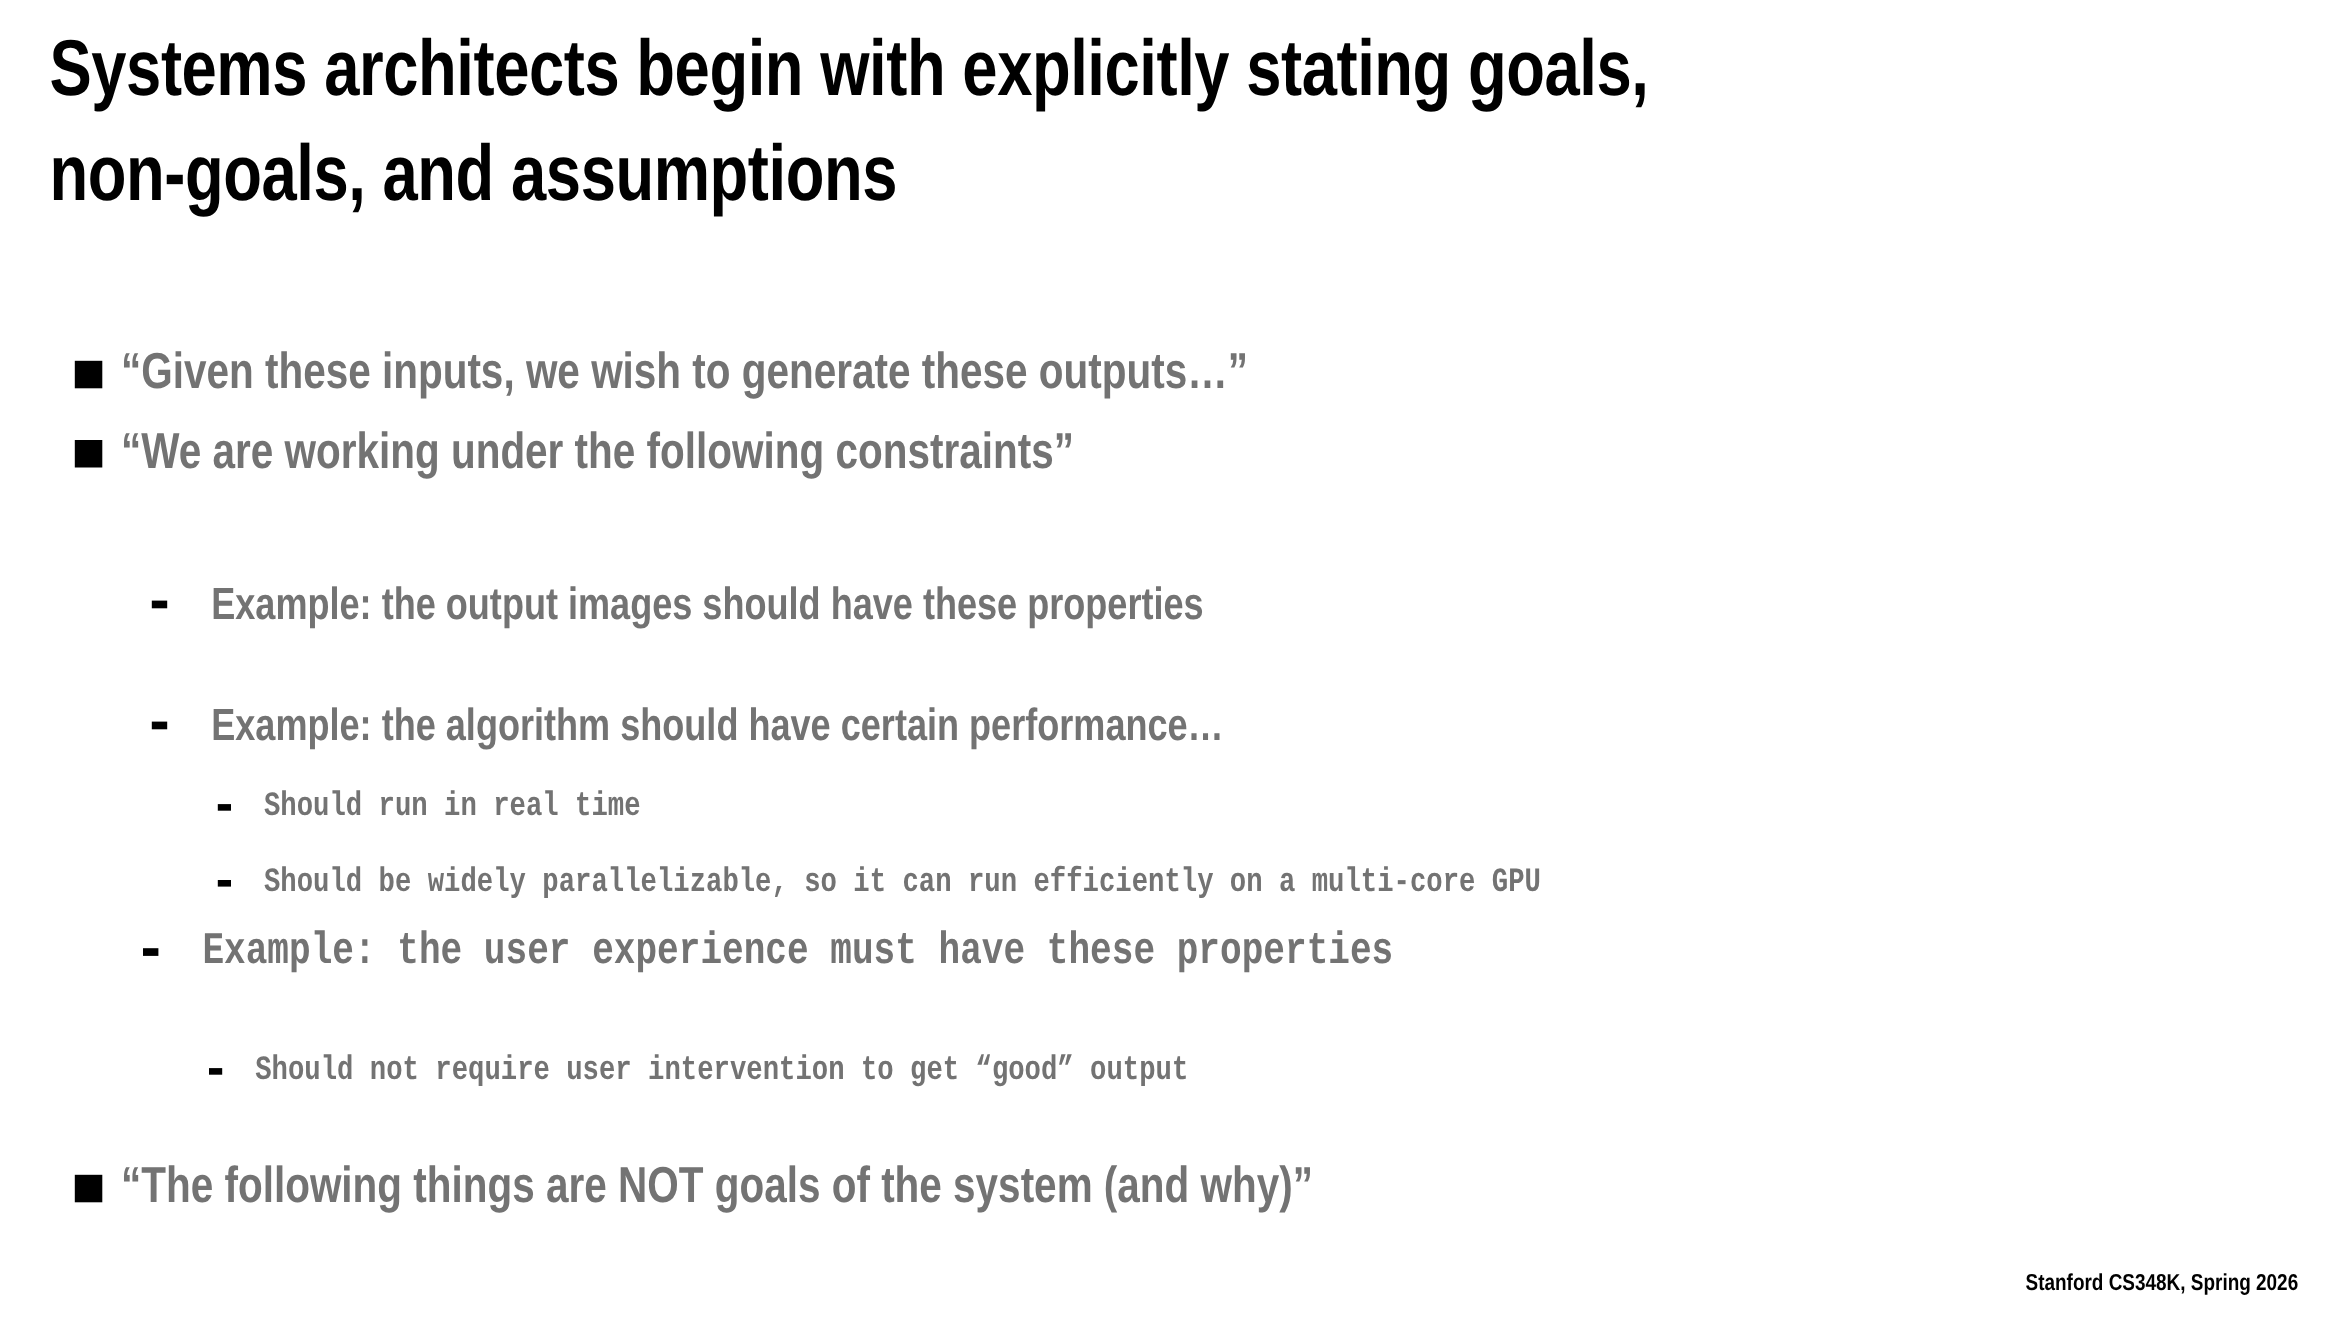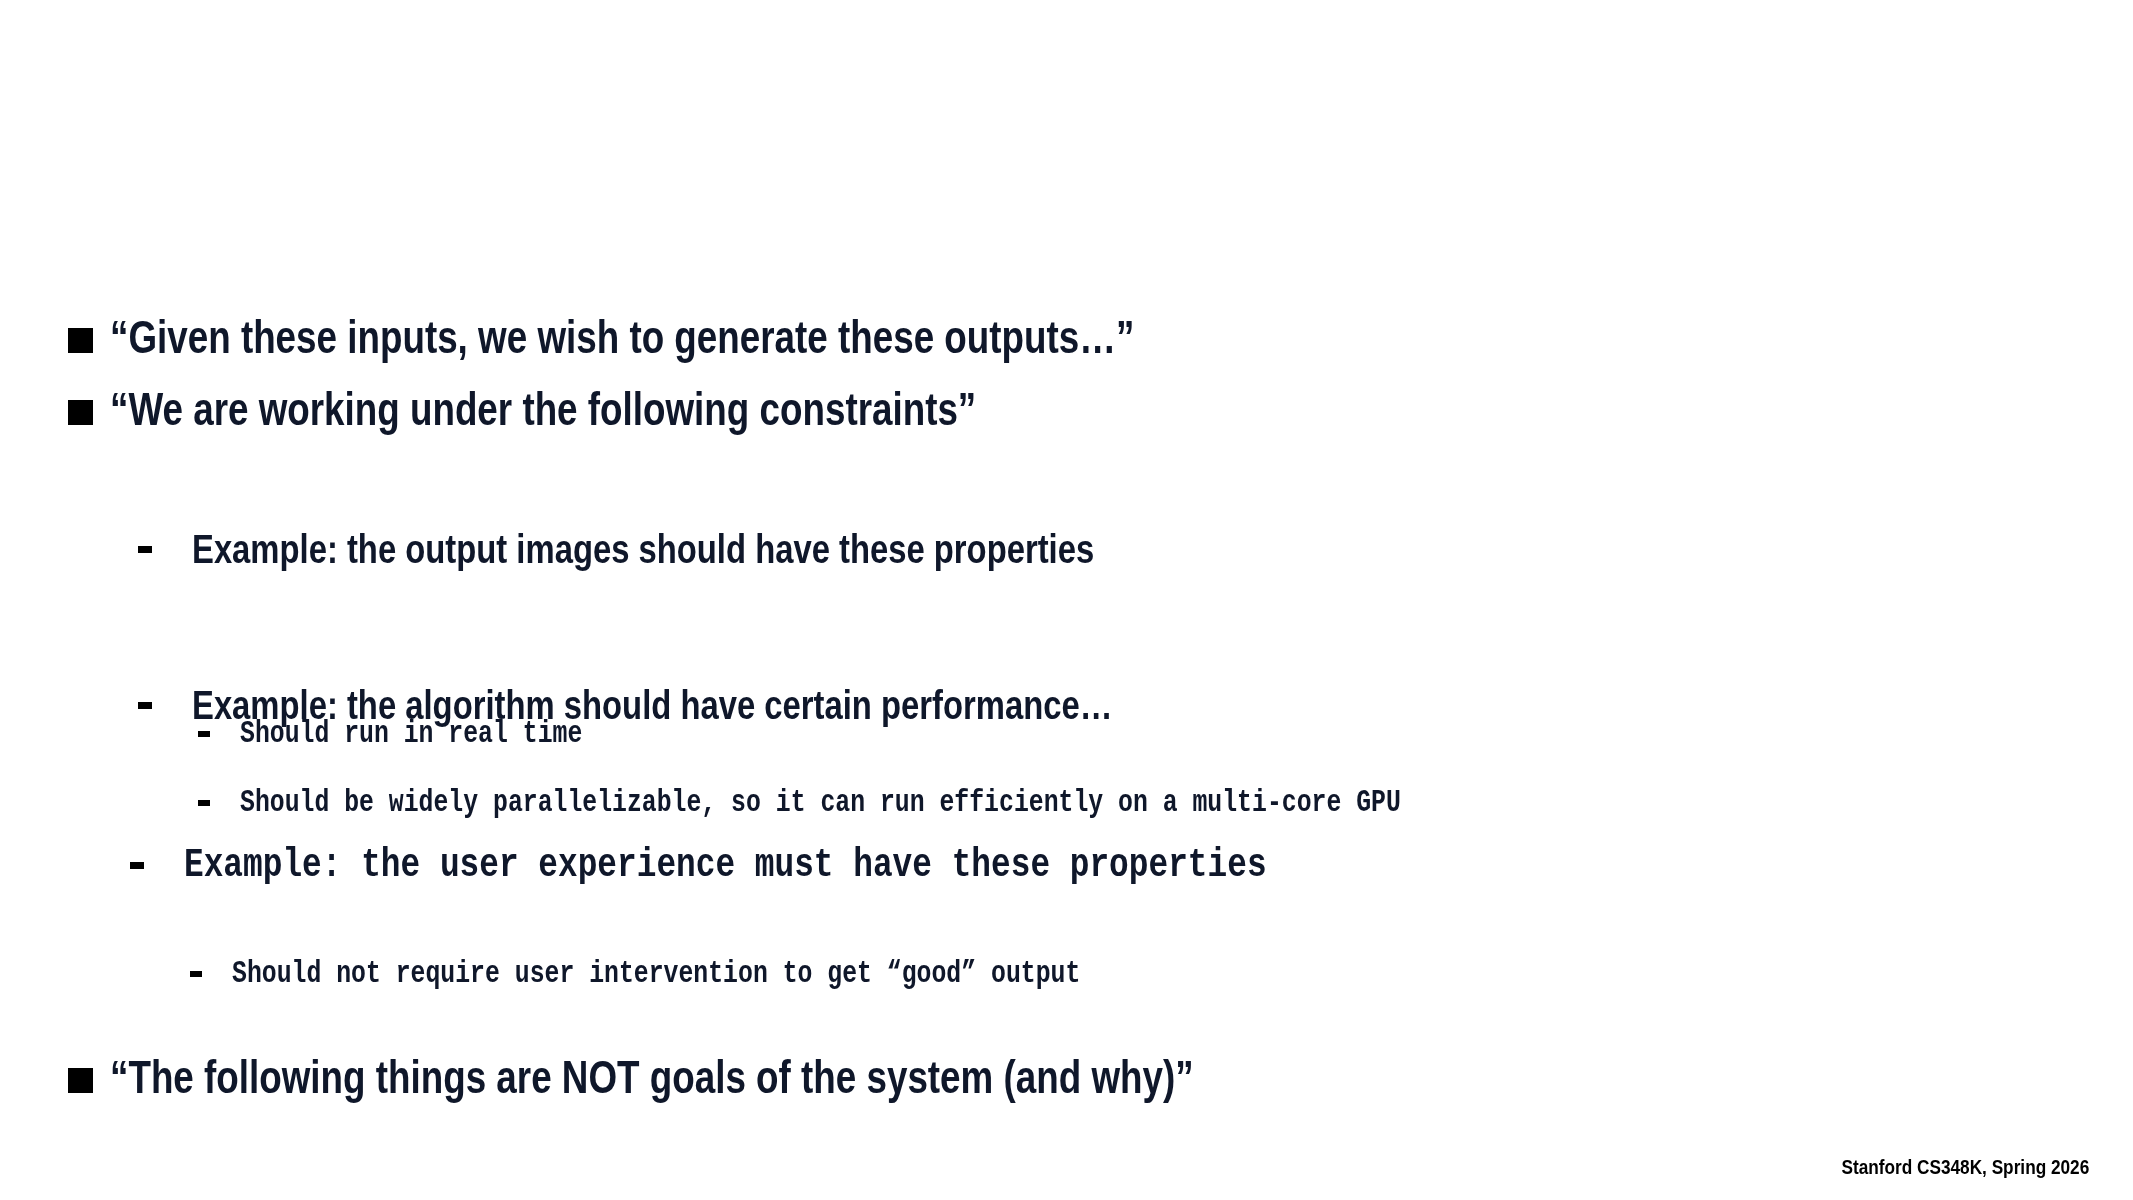--- a/index.html
+++ b/index.html
@@ -40,21 +40,21 @@
   #body-block {
     position: absolute;
     left: 0;
     top: 0;
     width: 2133px;
   }
   .bullet-row {
     position: absolute;
     display: flex;
     align-items: flex-start;
-    color: #0f172a;
+    color: #737373;
     font-weight: bold;
     white-space: nowrap;
   }
   .marker {
     flex: 0 0 auto;
     display: inline-block;
     color: #000000;
   }
   .btext {
     flex: 0 0 auto;
@@ -123,35 +123,39 @@
     white-space: nowrap;
     transform: scaleX(0.82);
     transform-origin: right center;
   }
 </style>
 </head>
 <body>
 
 <div id="slide">
 
+  <div id="title-block">
+    <div class="title-line">Systems architects begin with explicitly stating goals,</div>
+    <div class="title-line">non-goals, and assumptions</div>
+  </div>
 
   <div id="body-block">
       <div class="bullet-row lvl1" style="left: 46px; top: 310px;">
         <span class="marker"></span>
         <span class="btext">“Given these inputs, we wish to generate these outputs…”</span>
       </div>
       <div class="bullet-row lvl1" style="left: 46px; top: 382px;">
         <span class="marker"></span>
         <span class="btext">“We are working under the following constraints”</span>
       </div>
       <div class="bullet-row lvl2" style="left: 138px; top: 528px;">
         <span class="marker"></span>
         <span class="btext">Example: the output images should have these properties</span>
       </div>
-      <div class="bullet-row lvl2" style="left: 138px; top: 638px; margin-top: 46px;">
+      <div class="bullet-row lvl2" style="left: 138px; top: 638px;">
         <span class="marker"></span>
         <span class="btext">Example: the algorithm should have certain performance…</span>
       </div>
       <div class="bullet-row lvl3" style="left: 198px; top: 715px;">
         <span class="marker"></span>
         <span class="btext">Should run in real time</span>
       </div>
       <div class="bullet-row lvl3" style="left: 198px; top: 784px; text-align: center;">
         <span class="marker"></span>
         <span class="btext">Should be widely parallelizable, so it can run efficiently on a multi-core GPU</span>

